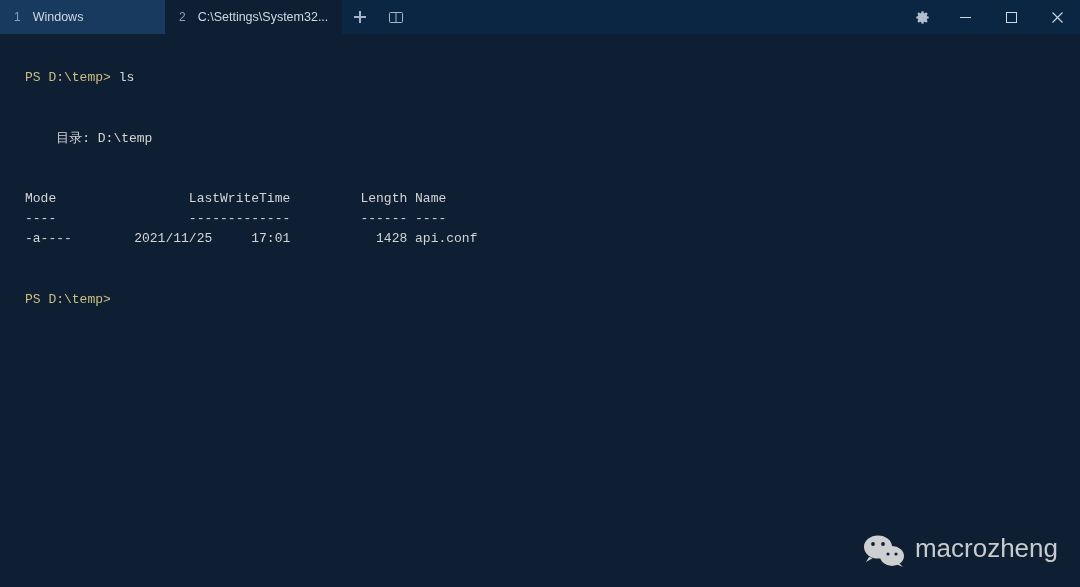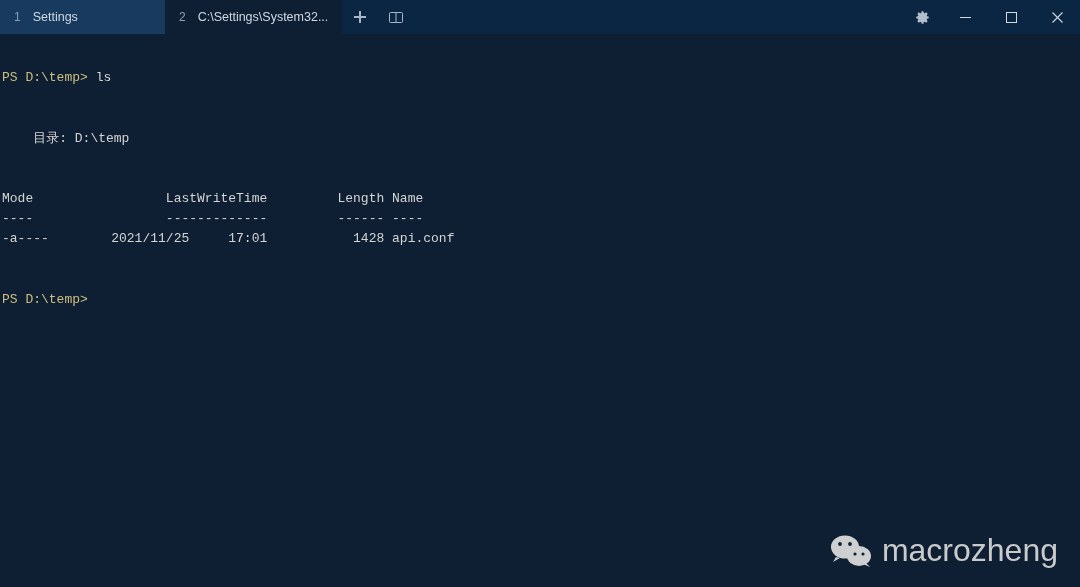--- a/index.html
+++ b/index.html
@@ -75,62 +75,62 @@
       display: flex;
       align-items: center;
       justify-content: center;
       cursor: pointer;
       color: #cfd8e3;
     }
     .gear-btn {
       width: 40px;
     }
     .terminal {
-      padding: 14px 2px;
+      padding: 14px 25px;
       line-height: 1.55;
       white-space: pre;
     }
     .prompt {
       color: #cdbf7e;
     }
     .cmd {
       color: #d8d8d8;
     }
     .output {
       color: #d4d4d4;
     }
     .watermark {
       position: absolute;
       right: 22px;
       bottom: 18px;
       display: flex;
-      align-items: center;
+      align-items: flex-start;
       gap: 10px;
       color: #d4d4d4;
       font-family: 'Segoe UI', sans-serif;
-      font-size: 32px;
+      font-size: 26px;
       opacity: 0.95;
     }
     .wechat-icon {
       width: 42px;
       height: 36px;
       position: relative;
     }
     svg {
       display: block;
     }
   </style>
 </head>
 <body>
 
 <div class="titlebar">
   <div class="tabs">
     <div class="tab inactive">
       <span class="tab-num">1</span>
-      <span>Settings</span>
+      <span>Windows</span>
     </div>
     <div class="tab active">
       <span class="tab-num">2</span>
       <span>C:\Settings\System32...</span>
     </div>
   </div>
   <div class="tabbar-actions">
     <div class="tabbar-btn">
       <svg width="12" height="12" viewBox="0 0 12 12">
           <path d="M5 0h2v5h5v2H7v5H5V7H0V5h5V0z" fill="currentColor"></path>

